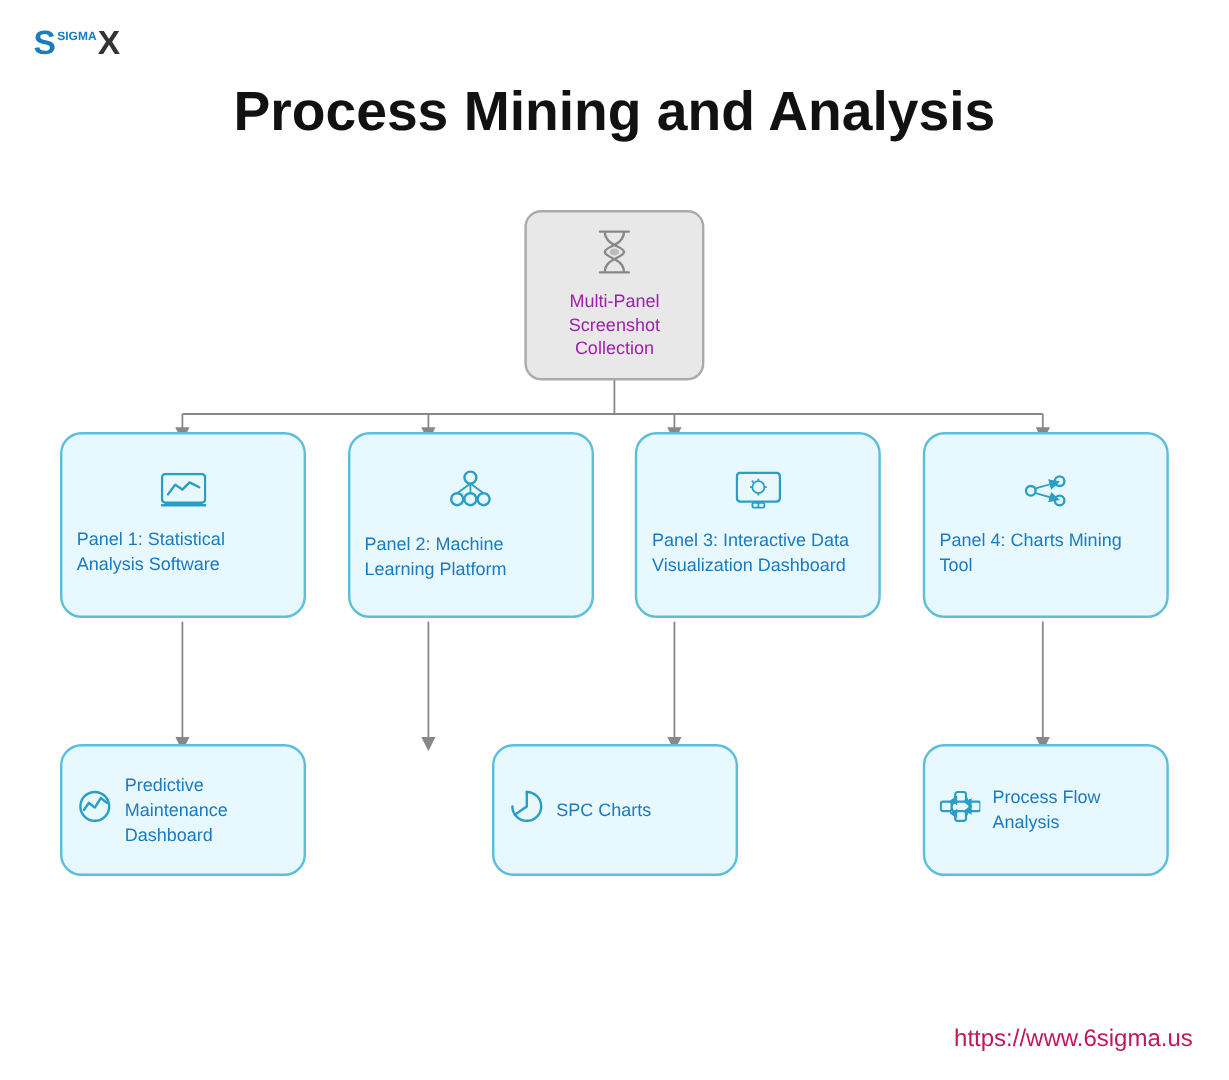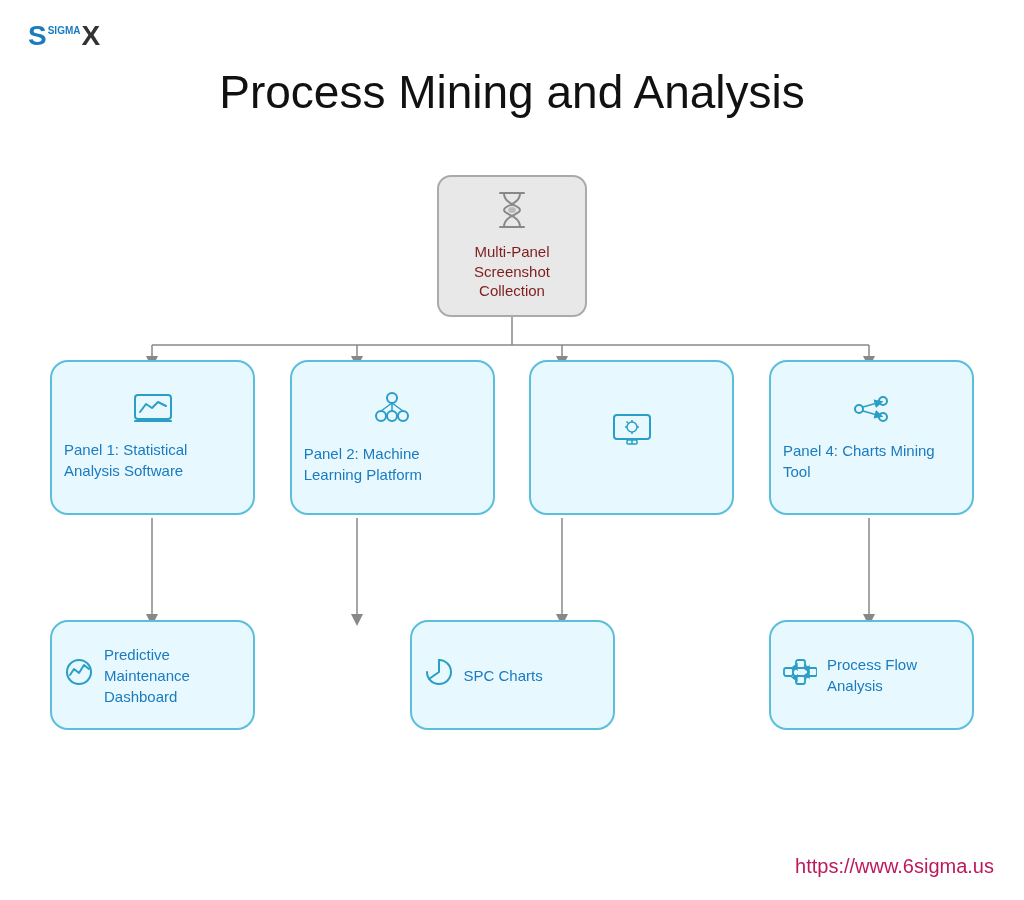--- a/index.html
+++ b/index.html
@@ -42,21 +42,21 @@
       line-height: 1;
     }
 
     .page-title {
       position: absolute;
       top: 65px;
       left: 0;
       right: 0;
       text-align: center;
       font-size: 46px;
-      font-weight: 400;
+      font-weight: 700;
       color: #111;
     }
 
     
     .root-node {
       position: absolute;
       top: 175px;
       left: 50%;
       transform: translateX(-50%);
       width: 150px;
@@ -72,21 +72,21 @@
     }
 
     .root-icon {
       font-size: 26px;
       color: #888;
       margin-bottom: 6px;
     }
 
     .root-label {
       font-size: 15px;
-      color: #7f1d1d;
+      color: #a21caf;
       font-weight: 500;
       line-height: 1.3;
     }
 
     
     .panels-row {
       position: absolute;
       top: 360px;
       left: 50px;
       right: 50px;
@@ -256,20 +256,21 @@
         <circle cx="19" cy="13" r="5" stroke="#2a9ec5" stroke-width="1.5" fill="none"></circle>
         <line x1="19" y1="8" x2="19" y2="6" stroke="#2a9ec5" stroke-width="1.5"></line>
         <line x1="19" y1="18" x2="19" y2="20" stroke="#2a9ec5" stroke-width="1.5"></line>
         <line x1="14" y1="13" x2="12" y2="13" stroke="#2a9ec5" stroke-width="1.5"></line>
         <line x1="24" y1="13" x2="26" y2="13" stroke="#2a9ec5" stroke-width="1.5"></line>
         <line x1="15" y1="9" x2="13.5" y2="7.5" stroke="#2a9ec5" stroke-width="1.5"></line>
         <rect x="14" y="26" width="10" height="4" rx="1" stroke="#2a9ec5" stroke-width="1.5" fill="none"></rect>
         <line x1="19" y1="25" x2="19" y2="30" stroke="#2a9ec5" stroke-width="1.5"></line>
       </svg>
     </div>
+    <div class="panel-label">Panel 3: Interactive Data Visualization Dashboard</div>
   </div>
 
   <div class="panel-box">
     <div class="panel-icon">
       <svg width="36" height="32" viewBox="0 0 36 32" fill="none">
         <circle cx="6" cy="16" r="4" stroke="#2a9ec5" stroke-width="2" fill="none"></circle>
         <circle cx="30" cy="8" r="4" stroke="#2a9ec5" stroke-width="2" fill="none"></circle>
         <circle cx="30" cy="24" r="4" stroke="#2a9ec5" stroke-width="2" fill="none"></circle>
         <line x1="10" y1="14" x2="26" y2="9.5" stroke="#2a9ec5" stroke-width="1.5" marker-end="url(#a2)"></line>
         <line x1="10" y1="18" x2="26" y2="22.5" stroke="#2a9ec5" stroke-width="1.5" marker-end="url(#a2)"></line>

